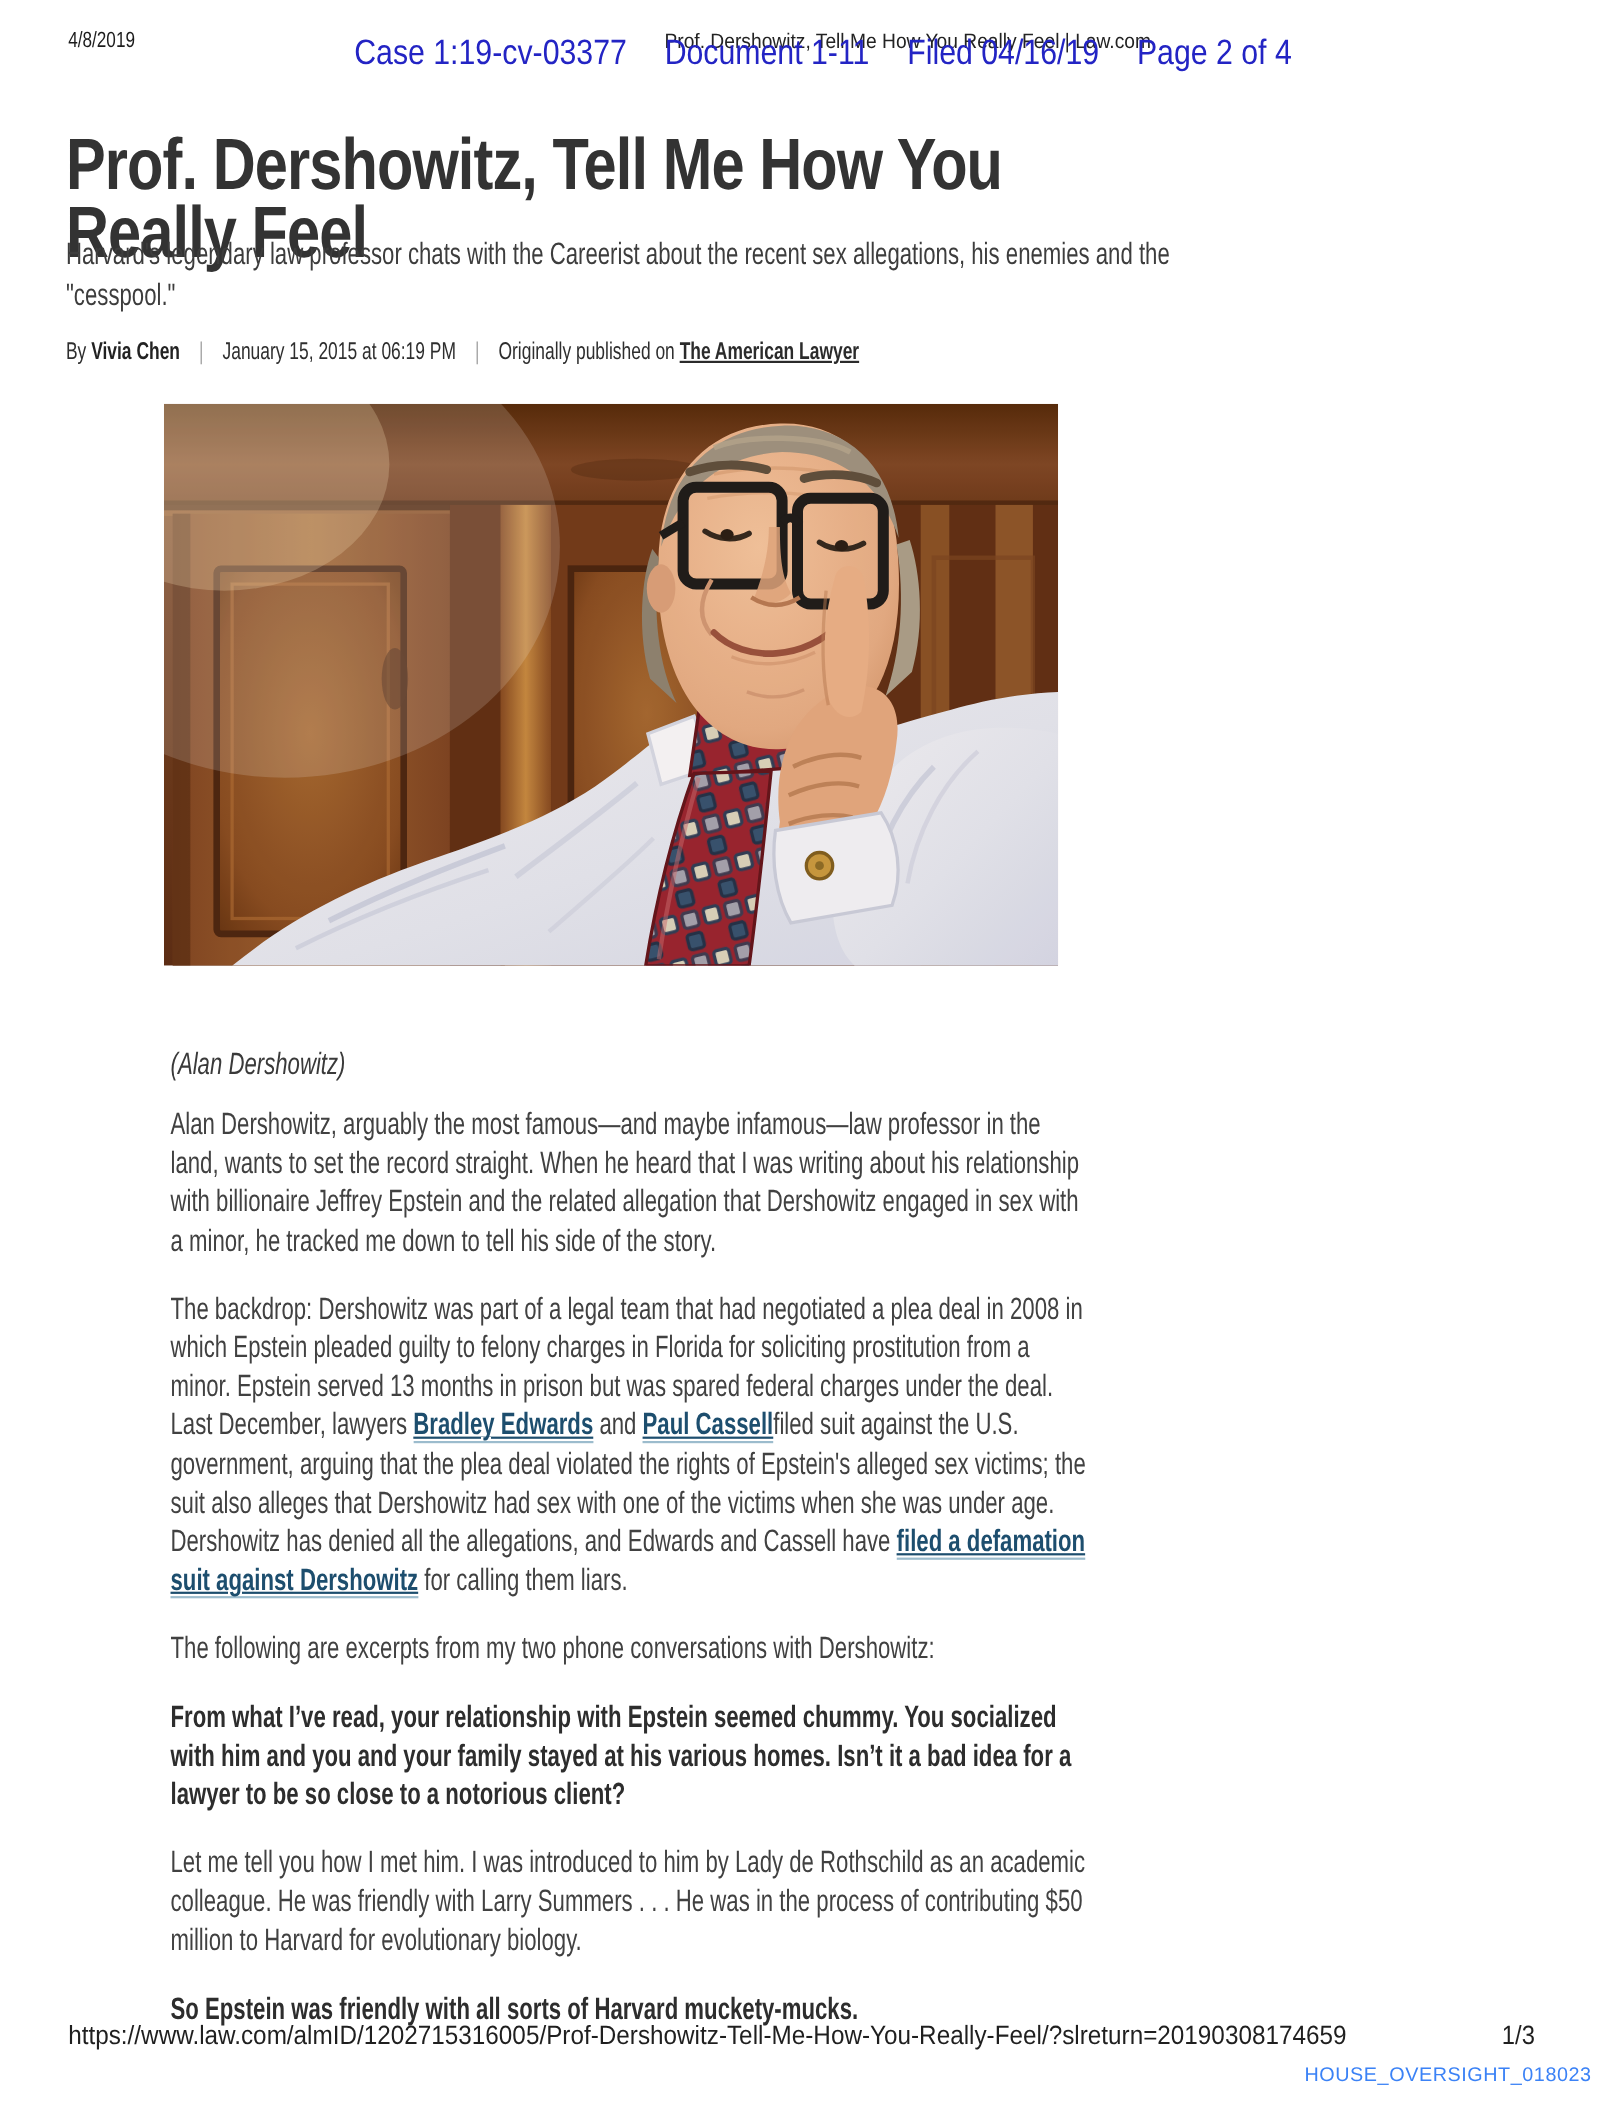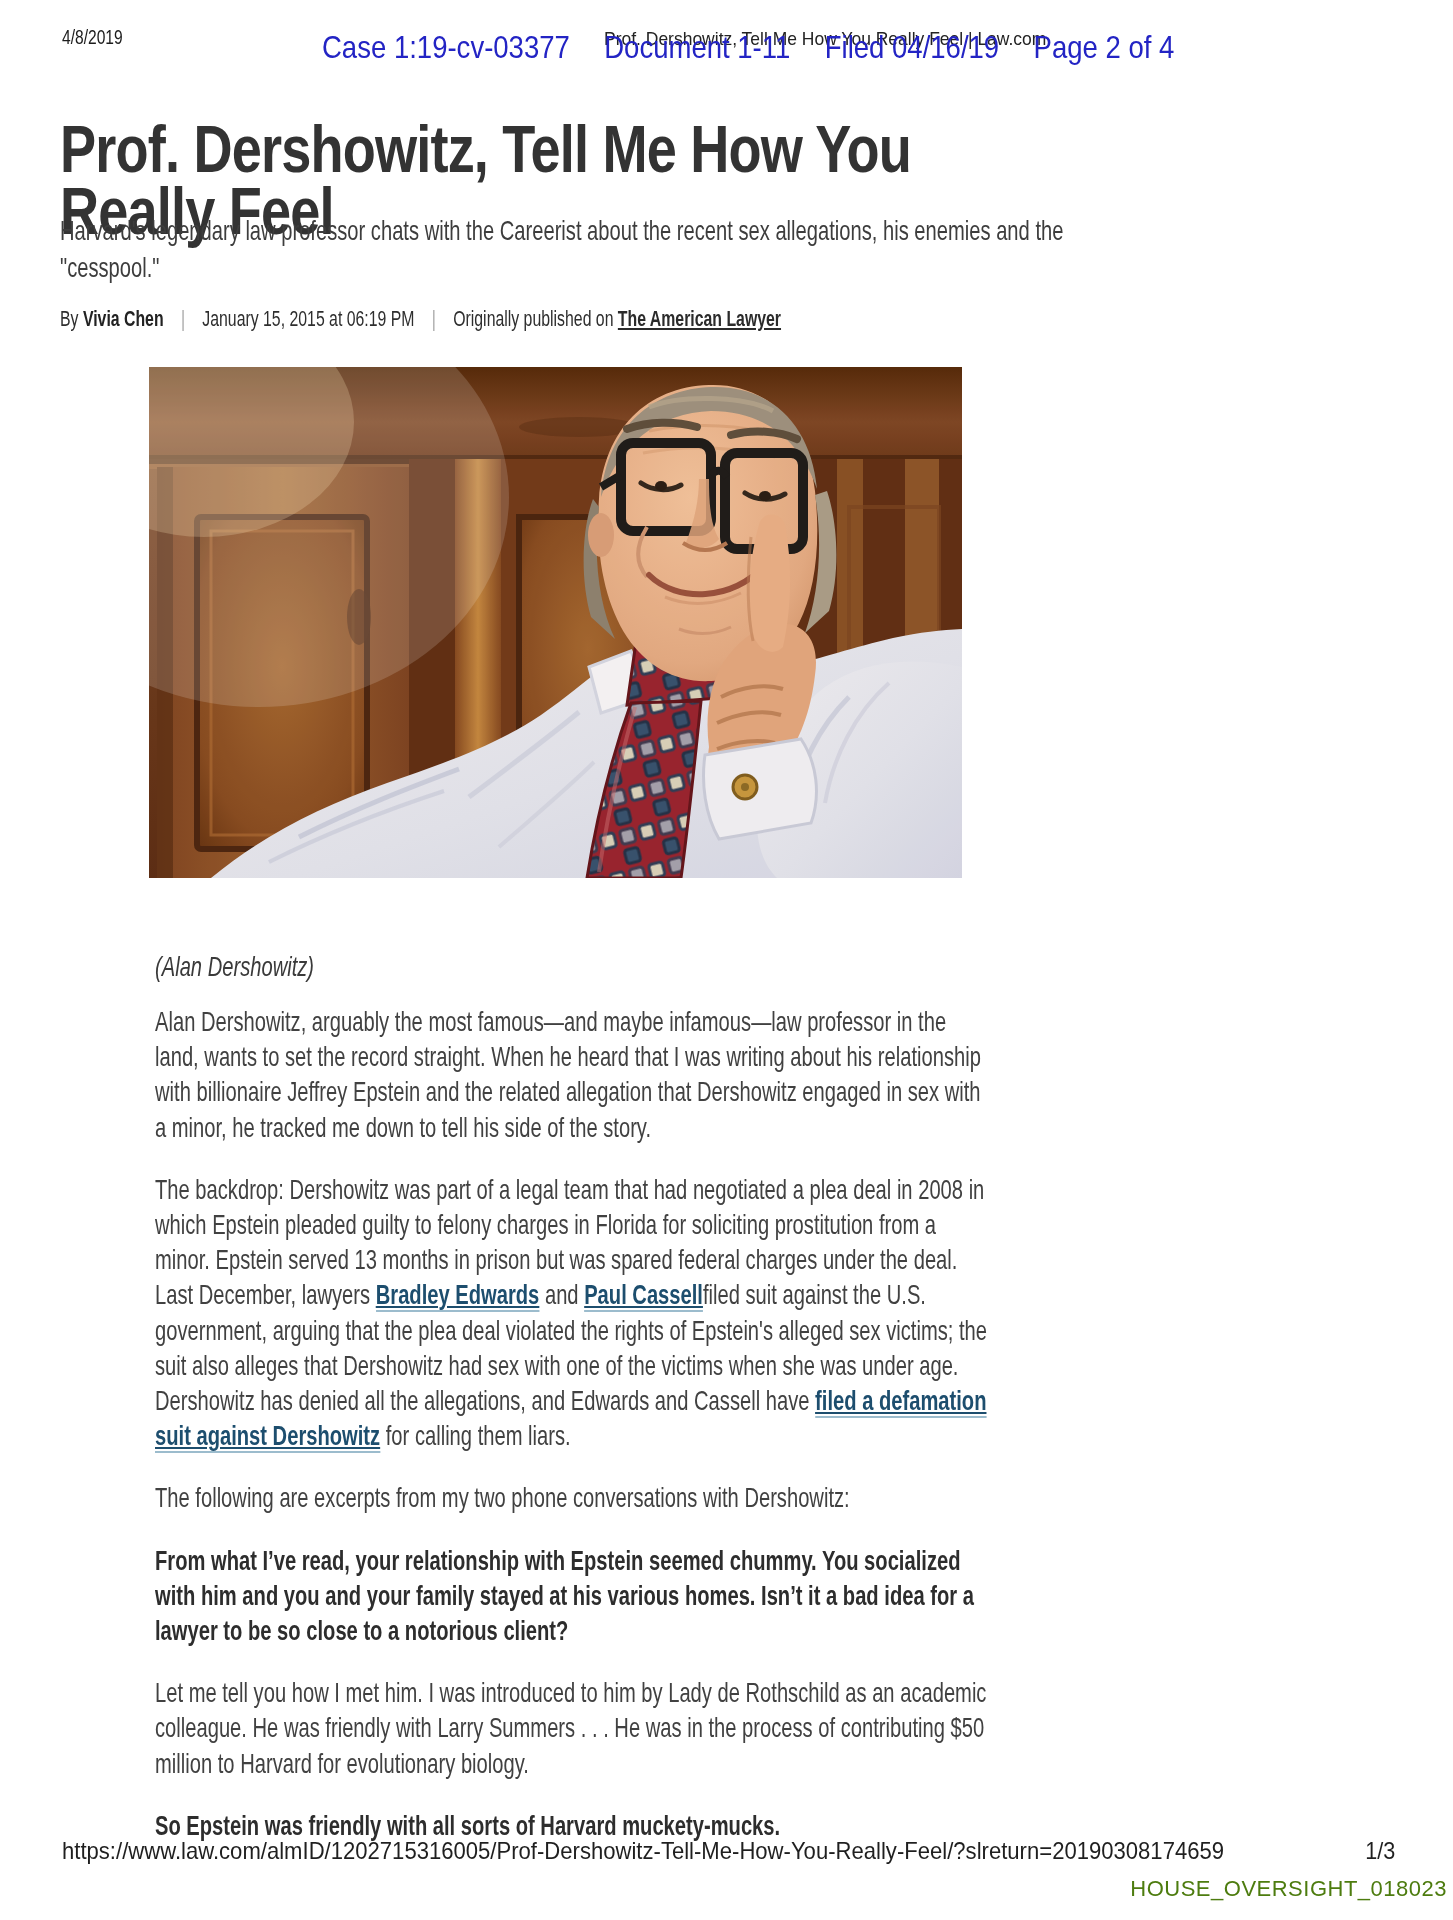--- a/index.html
+++ b/index.html
@@ -25,21 +25,21 @@
 
   
   .article{position:absolute;left:155px;top:1004px;width:1162px;font-size:28px;line-height:35.2px;color:#414141;transform:scaleX(0.72);transform-origin:0 0;}
   .article p{margin:0 0 27px 0;}
   .article p.qbold{font-weight:bold;color:#2d2d2d;}
   .body-link{color:#1d4e6e;font-weight:bold;text-decoration:underline;border-bottom:2px solid #9cbccd;cursor:pointer;}
 
   
   .footer-url{position:absolute;left:62px;top:1837px;font-size:24px;color:#1f1f1f;white-space:nowrap;transform:scaleX(0.92);transform-origin:0 0;}
   .footer-page{position:absolute;right:58px;top:1837px;font-size:24px;color:#1f1f1f;transform:scaleX(0.9);transform-origin:100% 0;}
-  .bates{position:absolute;right:6px;top:1876px;font-size:22px;color:#4d7c0f;letter-spacing:0.5px;white-space:nowrap;}
+  .bates{position:absolute;right:6px;top:1876px;font-size:18px;color:#3b82f6;letter-spacing:0.5px;white-space:nowrap;}
 </style>
 </head>
 <body>
 
 <div class="page">
 
   <div class="print-date">4/8/2019</div>
   <div class="print-doc-title">Prof. Dershowitz, Tell Me How You Really Feel | Law.com</div>
   <div class="case-stamp">
       <span>Case 1:19-cv-03377</span>

